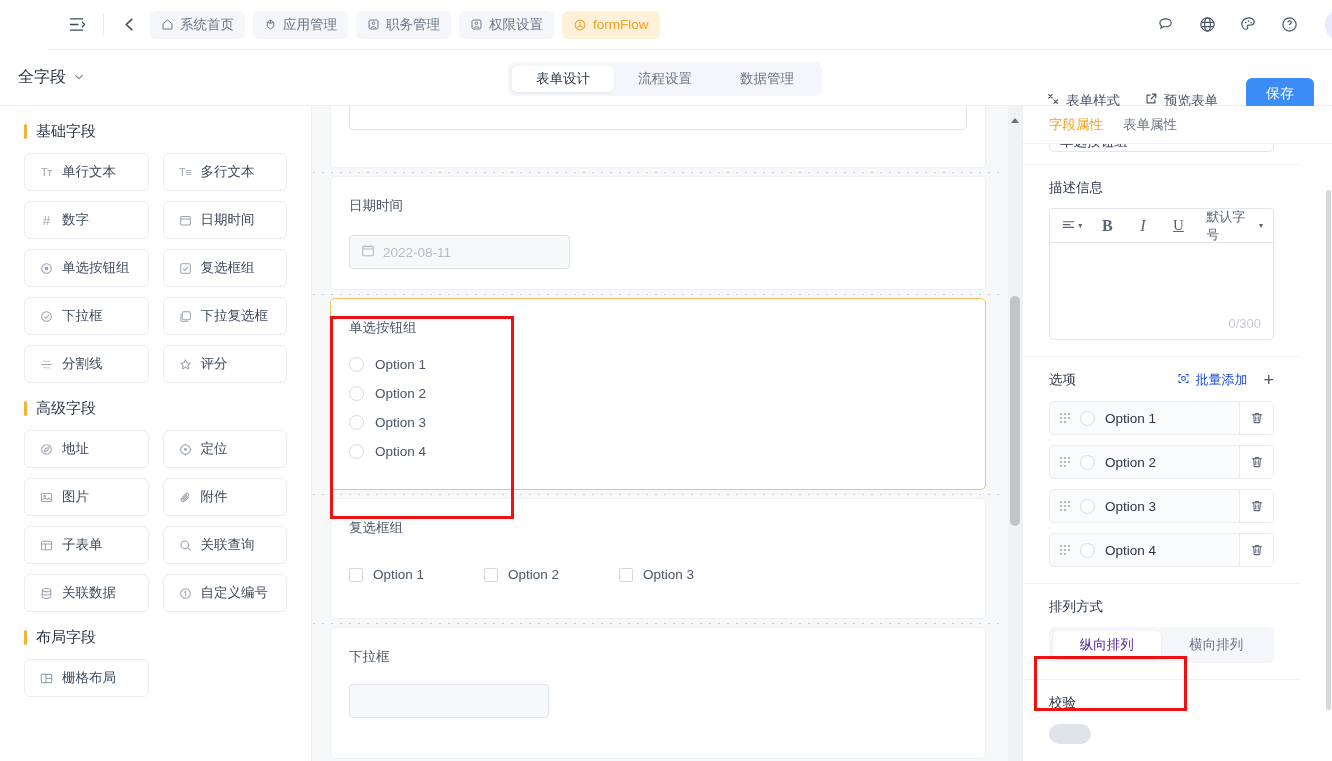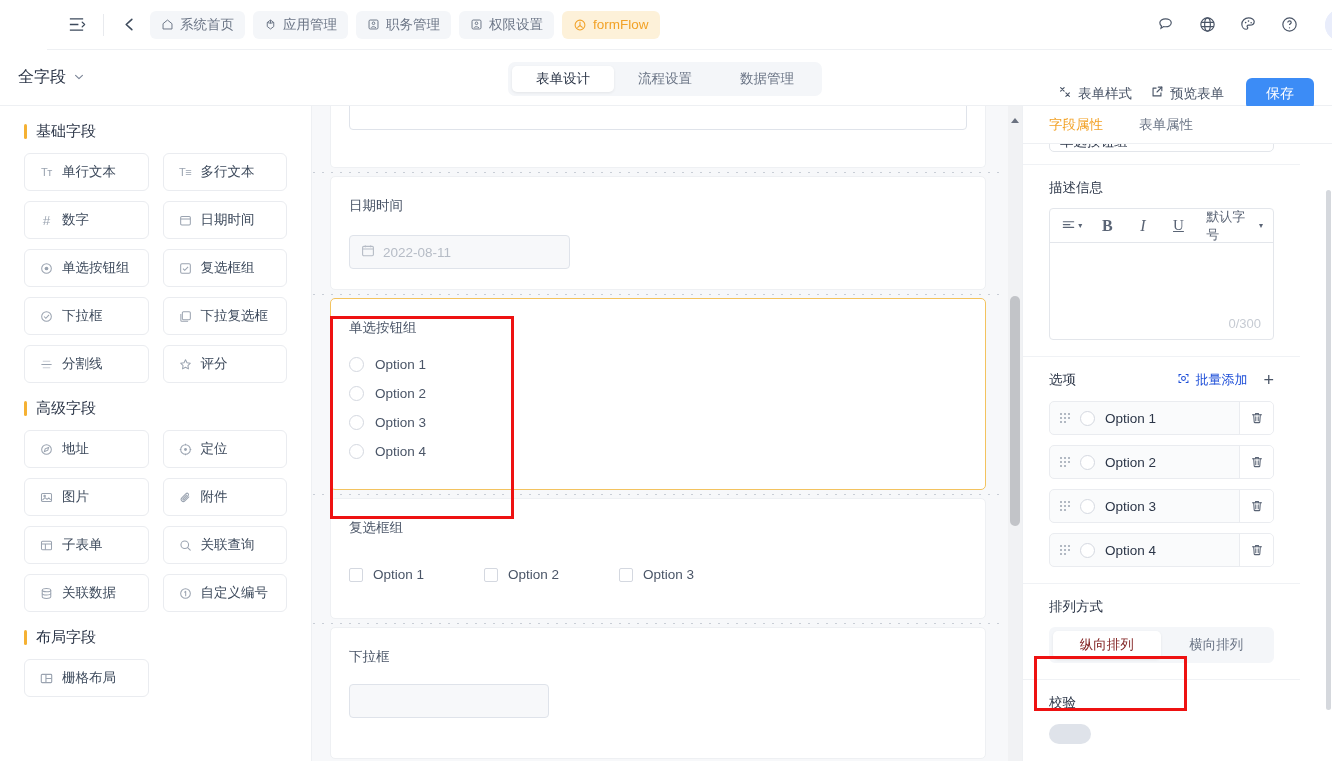--- a/index.html
+++ b/index.html
@@ -59,21 +59,21 @@
   .tabgroup {
     position: absolute; left: 508px; top: 12px;
     display: flex; background: #f4f6f9; border-radius: 7px; padding: 4px;
   }
   .tabgroup .tab {
     height: 26px; min-width: 102px; padding: 0 16px; border-radius: 5px;
     display: flex; align-items: center; justify-content: center;
     font-size: 13.5px; color: #6b7586; cursor: pointer;
   }
   .tabgroup .tab.active { background: #fff; color: #2c3648; box-shadow: 0 1px 3px rgba(0,0,0,.07); }
-  .sub-right { margin-left: auto; display: flex; align-items: center; gap: 18px; margin-top: 32px; }
+  .sub-right { margin-left: auto; display: flex; align-items: flex-end; gap: 24px; margin-top: 32px; }
   .sub-act {
     display: flex; align-items: center; gap: 6px; font-size: 13.5px;
     color: #4a5567; cursor: pointer;
   }
   .btn-save {
     height: 32px; padding: 0 20px; border-radius: 6px; border: none;
     background: #3c8cf6; color: #fff; font-size: 14px; cursor: pointer;
     font-family: inherit; display: flex; align-items: center; justify-content: center;
     margin-left: 4px;
   }
@@ -140,21 +140,21 @@
   .c-scroll-arrow {
     position: absolute; right: 3px; top: 4px; width: 8px; height: 6px; cursor: pointer;
   }
 
   
   .right {
     position: absolute; top: 106px; left: 1022px; width: 310px; height: 655px;
     background: #fff; border-left: 1px solid #eef0f3; overflow: hidden;
   }
   .rtabs {
-    height: 38px; display: flex; align-items: center; gap: 36px; padding: 0 26px;
+    height: 38px; display: flex; align-items: center; gap: 20px; padding: 0 26px;
     border-bottom: 1px solid #eef0f3; background: #fff; position: relative; z-index: 3;
   }
   .rtab { font-size: 13.5px; color: #6b7586; cursor: pointer; }
   .rtab.active { color: #f2a227; }
   .rbody { position: absolute; top: 38px; left: 0; width: 277px; height: 617px; }
   .rsec { padding: 14px 26px 16px 26px; border-bottom: 1px solid #f0f2f5; }
   .rsec-clip { padding-top: 0; padding-bottom: 12px; }
   .rlabel { font-size: 13.5px; color: #2c3648; margin-bottom: 11px; }
   .rinput {
     height: 32px; border: 1px solid #e3e6eb; border-radius: 5px; background: #fff;
@@ -196,21 +196,21 @@
     display: flex; align-items: center; justify-content: center; color: #5a6475; cursor: pointer;
     background: #fff; border-radius: 0 4px 4px 0; flex: none;
   }
   .seg {
     display: flex; background: #f4f6f9; border-radius: 6px; padding: 4px; gap: 2px;
   }
   .seg .segbtn {
     flex: 1; height: 28px; border-radius: 5px; display: flex; align-items: center;
     justify-content: center; font-size: 13.5px; color: #6b7586; cursor: pointer;
   }
-  .seg .segbtn.active { background: #fff; color: #7f1d1d; box-shadow: 0 1px 3px rgba(0,0,0,.07); }
+  .seg .segbtn.active { background: #fff; color: #4c1d95; box-shadow: 0 1px 3px rgba(0,0,0,.07); }
   .pill-stub { width: 42px; height: 20px; border-radius: 10px; background: #dfe3ea; margin-top: 12px; }
 
   
   .r-scroll {
     position: absolute; right: 1px; top: 84px; width: 5px; height: 520px;
     background: #d5d8dd; border-radius: 3px; cursor: pointer; z-index: 4;
   }
 
   
   .redbox { position: absolute; border: 3px solid #ee1111; pointer-events: none; z-index: 50; }

